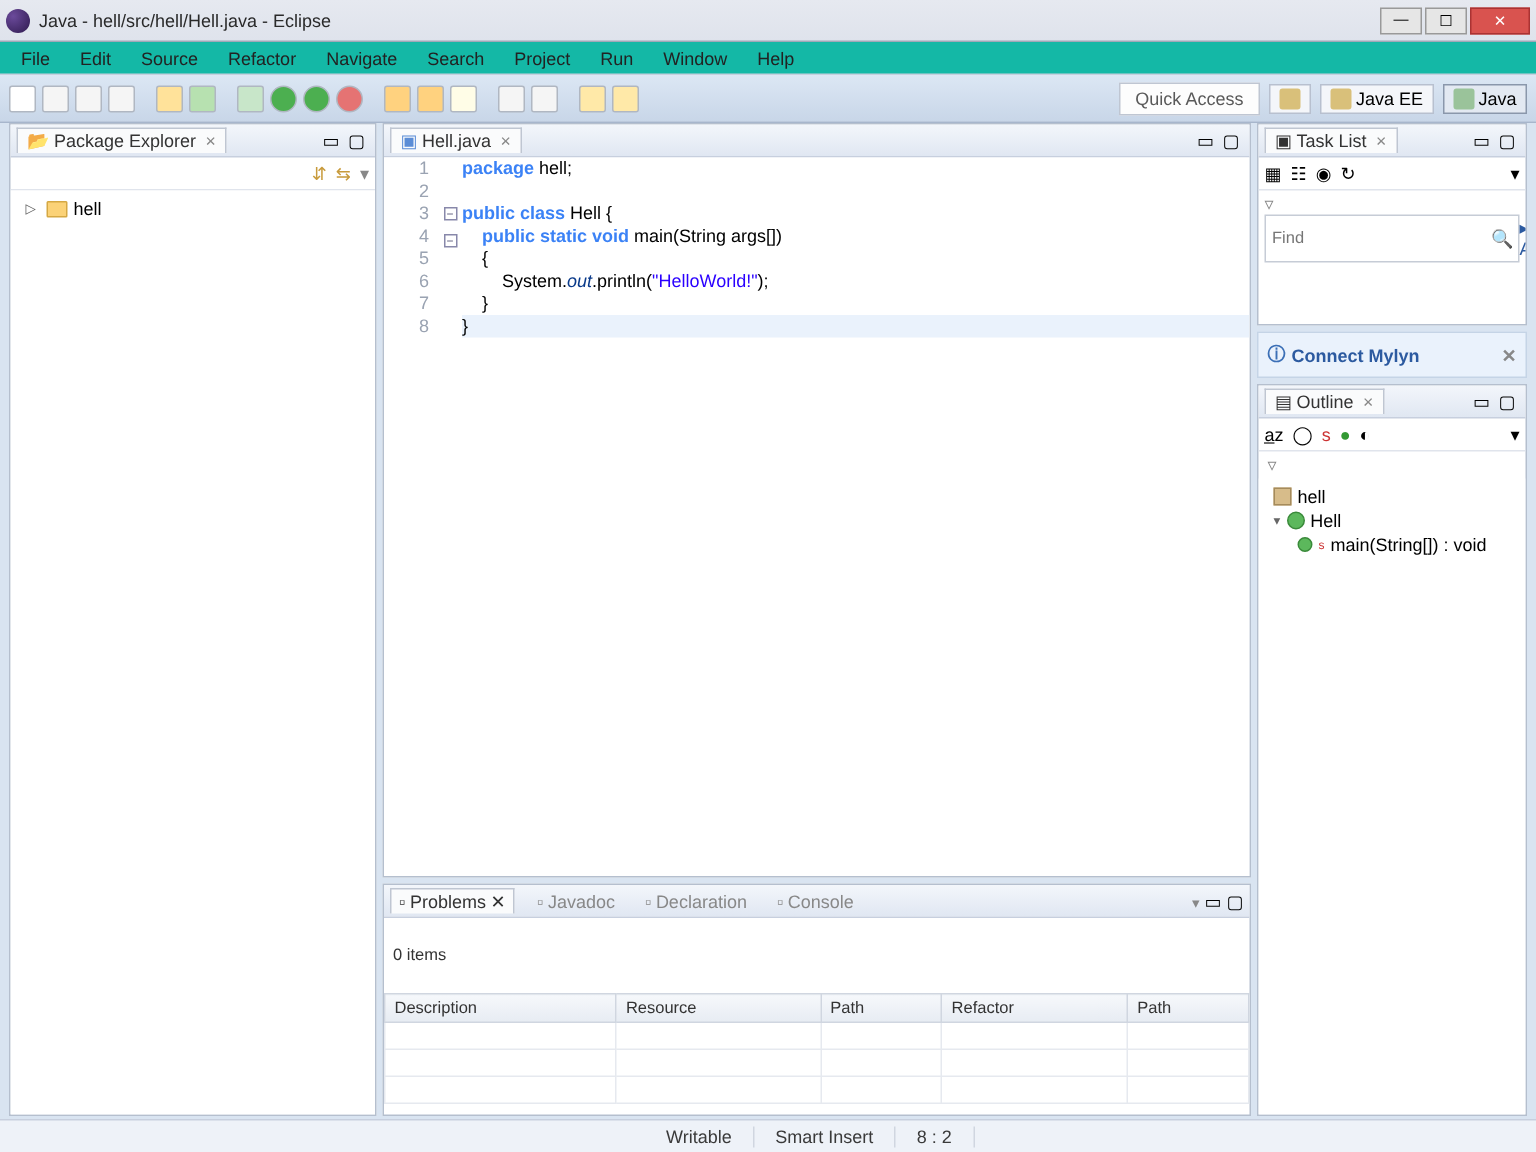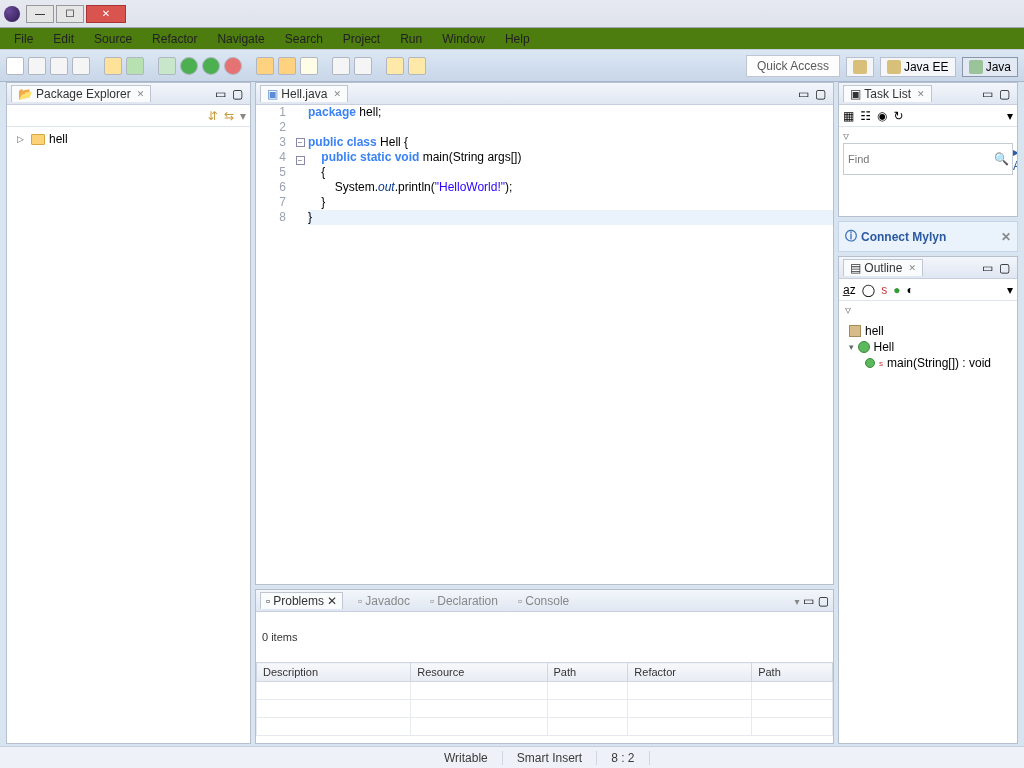--- a/index.html
+++ b/index.html
@@ -9,28 +9,28 @@
 .titlebar { height: 28px; background: linear-gradient(#e6e9f0,#dfe3ec); display: flex; align-items: center; padding: 0 4px; border-bottom: 1px solid #a0a8b8; }
 .titlebar .app-icon { width: 16px; height: 16px; background: radial-gradient(circle at 30% 30%,#6b4a9b,#2e1a4e); border-radius: 50%; margin-right: 6px; }
 .titlebar .title { flex: 1; color: #2a2a2a; }
 .window-btns { display: flex; gap: 2px; }
 .win-btn { width: 28px; height: 18px; background: #e6e6e6; border: 1px solid #999; display: flex; align-items: center; justify-content: center; font-size: 10px; }
 .win-btn.close { background: #d9534f; color: #fff; border-color: #a33; width: 40px;}
 .win-btn.max { background:#e6e6e6;}
 .win-btn.min { background:#e6e6e6;}
 
 
-.menubar { height: 22px; background: #4d7c0f; display: flex; align-items: center; padding: 0 4px; border-bottom: 1px solid #c7cfde; }
+.menubar { height: 22px; background: #14b8a6; display: flex; align-items: center; padding: 0 4px; border-bottom: 1px solid #c7cfde; }
 .menubar span { padding: 2px 10px; color: #222; cursor: default; }
 
 
 .toolbar { height: 32px; background: linear-gradient(#dce7f4,#c8d6e8); border-bottom: 1px solid #a7b6cc; display: flex; align-items: center; padding: 0 6px; gap: 4px; }
 .tool-icon { width: 18px; height: 18px; border-radius: 2px; background: #f5f5f5; border: 1px solid #b0b7c2; }
 .tool-sep { width: 6px; }
-.toolbar-right { margin-left: auto; display: flex; align-items: flex-end; gap: 6px; }
+.toolbar-right { margin-left: auto; display: flex; align-items: center; gap: 6px; }
 .quick-access { border: 1px solid #bfc6d2; background: #fdfdfd; padding: 3px 10px; color: #5a5a5a; }
 .persp-btn { border: 1px solid #b8c0cf; background: #f4f6fa; padding: 2px 6px; display: flex; align-items: center; gap: 3px; }
 .persp-btn.active { background:#e3e9f2; border-color:#8a97ab;}
 .persp-icon{width:14px;height:14px;border-radius:2px;}
 
 
 .workbench { position: absolute; top: 82px; bottom: 24px; left: 6px; right: 6px; display: flex; gap: 4px; }
 .left-col { width: 245px; display:flex; flex-direction:column;}
 .center-col { flex: 1; display: flex; flex-direction: column; gap:4px;}
 .right-col { width: 180px; display: flex; flex-direction: column; gap:4px;}
@@ -90,20 +90,21 @@
 .statusbar .cell{padding:0 14px;border-right:1px solid #d0d6e0;}
 
 .link{color:#2c5aa0;}
 .mini{font-size:10px;color:#888;}
 </style>
 </head>
 <body>
 
 <div class="titlebar">
   <div class="app-icon"></div>
+  <div class="title">Java - hell/src/hell/Hell.java - Eclipse</div>
   <div class="window-btns">
     <div class="win-btn min">—</div>
     <div class="win-btn max">☐</div>
     <div class="win-btn close">✕</div>
   </div>
 </div>
 
 <div class="menubar" id="menubar">
     <span>File</span>
     <span>Edit</span>

